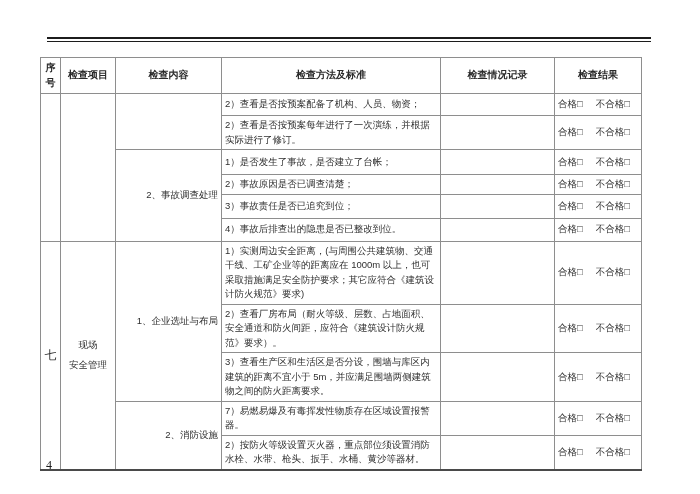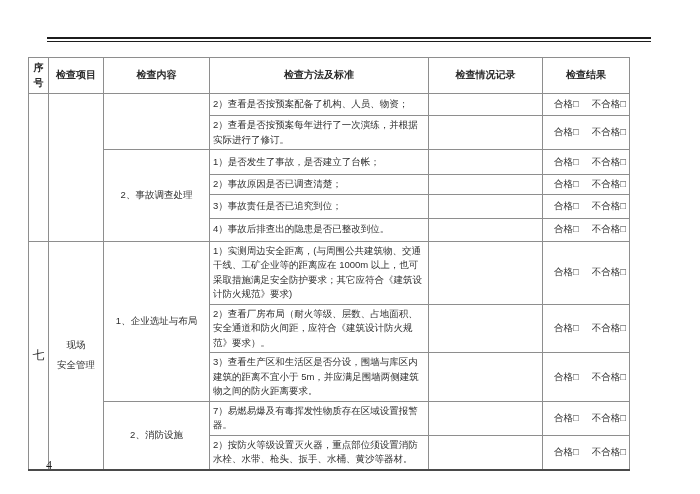--- a/index.html
+++ b/index.html
@@ -19,21 +19,21 @@
     position: absolute;
     left: 47px;
     top: 37px;
     width: 604px;
     height: 2px;
     border-top: 2px solid #1c1c1c;
     border-bottom: 1px solid #1c1c1c;
   }
   table.checklist {
     position: absolute;
-    left: 28px;
+    left: 40px;
     top: 57px;
     width: 601px;
     border-collapse: collapse;
     table-layout: fixed;
     font-size: 9.5px;
     line-height: 14.5px;
   }
   table.checklist td, table.checklist th {
     border: 1px solid #8e8e8e;
     padding: 2px 3px;
@@ -51,31 +51,31 @@
     text-align: center;
     color: #2a2a2a;
     background: #ffffff;
   }
   td.seq-cell, td.item-cell {
     text-align: center;
   }
   td.seq-cell { font-size: 12px; }
   td.item-cell { line-height: 20px; margin-left: 16px; }
   td.content-cell {
-    text-align: center;
+    text-align: right;
     padding-left: 8px;
   }
   td.method-cell {
     text-align: left;
     padding-left: 4px;
     padding-right: 4px;
   }
   td.record-cell { background: #ffffff; }
   td.result-cell {
-    text-align: right;
+    text-align: left;
     white-space: nowrap;
     padding: 0 2px;
   }
   td.result-cell .opt { display: inline-block; }
   td.result-cell .opt + .opt { margin-left: 13px; }
   tr.rh  { height: 36px; }
   tr.rA  { height: 22px; }
   tr.rB  { height: 31px; }
   tr.rC  { height: 25px; }
   tr.rD  { height: 19px; }

